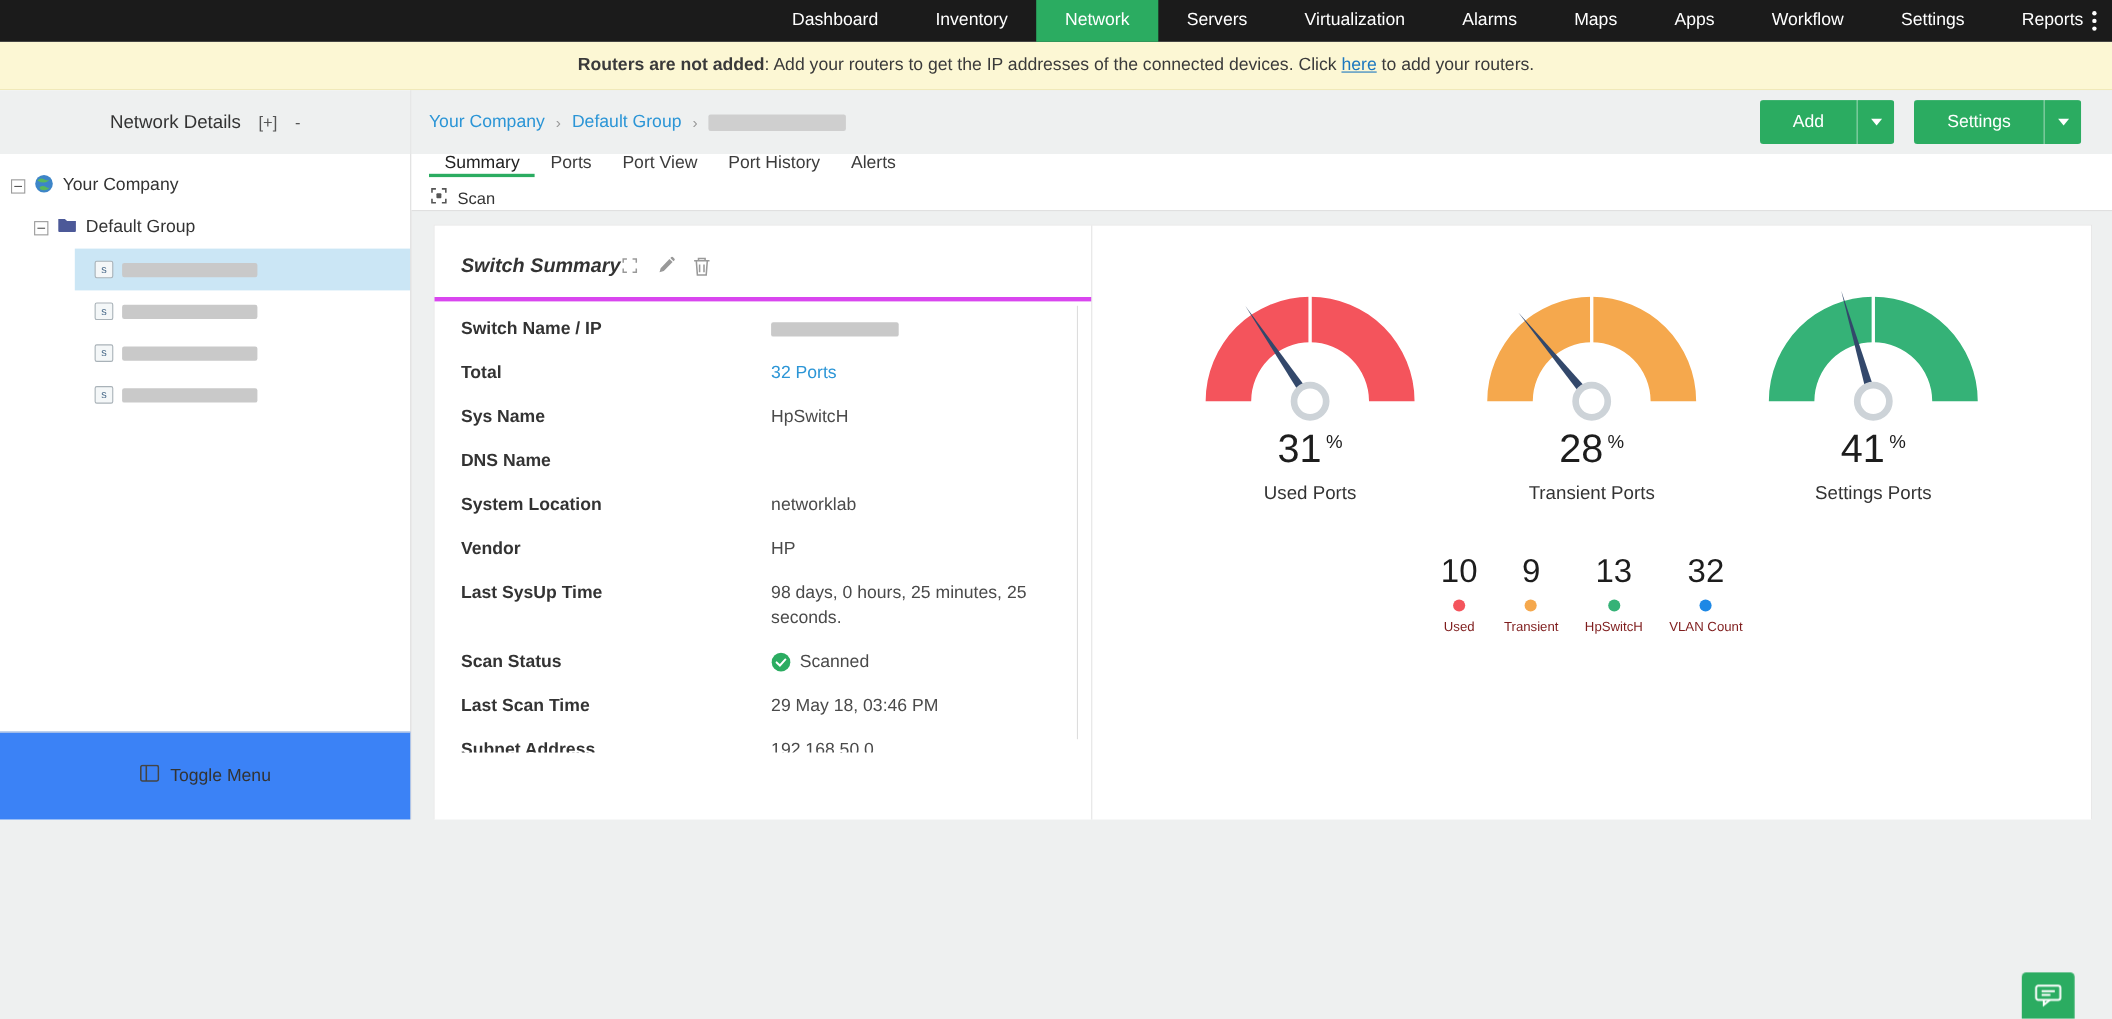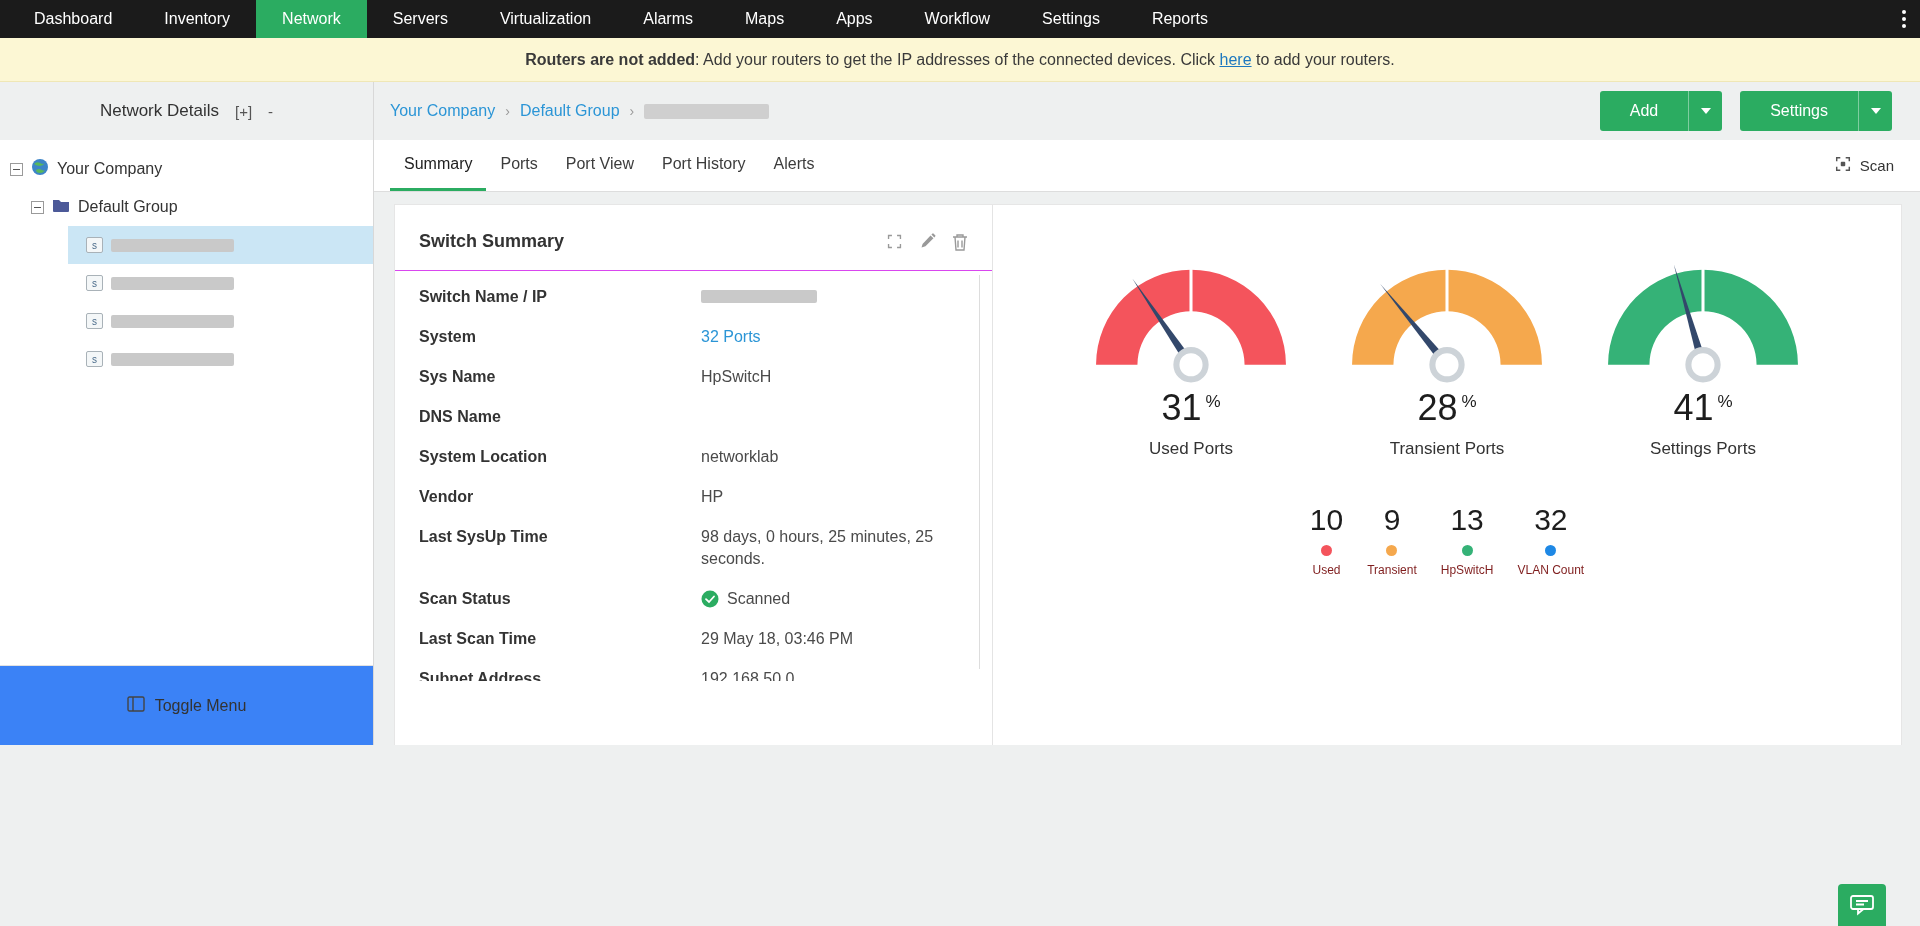--- a/index.html
+++ b/index.html
@@ -1,21 +1,21 @@
 <!DOCTYPE html>
 <html><head>
 <meta charset="utf-8">
 <style>
   * { margin:0; padding:0; box-sizing:border-box; }
   html,body { width:1920px; height:926px; overflow:hidden; background:#EEF0F0;
               font-family:"Liberation Sans", sans-serif; }
 
   
   .topnav { height:38px; background:#1B1B1B; display:flex; align-items:stretch; color:#fff;
-            padding-left:8px; position:relative; }
+            padding-left:8px; position:relative;justify-content:flex-end; }
   .nav-item { display:flex; align-items:center; padding:0 26px; font-size:16px; cursor:pointer; white-space:nowrap; }
   .nav-item.active { background:#2BAC61; }
   .kebab { position:absolute; right:14px; top:50%; transform:translateY(-50%);
            display:flex; flex-direction:column; gap:3px; cursor:pointer; }
   .kebab i { width:4px; height:4px; border-radius:50%; background:#fff; }
 
   
   .banner { height:44px; background:#FCF7D4; border-bottom:1px solid #EFE7B6;
             display:flex; align-items:center; justify-content:center; font-size:16px; color:#3A3A3A; }
   .banner b { font-weight:700; }
@@ -59,35 +59,35 @@
   .header-actions { display:flex; gap:18px; }
   .btn-group { display:flex; height:40px; border-radius:3px; overflow:hidden; }
   .btn-main { background:#2BAC61; color:#fff; border:none; font-size:16px; padding:0 30px;
               cursor:pointer; font-family:inherit; }
   .btn-caret { background:#2BAC61; border:none; border-left:1px solid rgba(255,255,255,.4); width:34px;
                cursor:pointer; display:flex; align-items:center; justify-content:center; }
   .caret { width:0; height:0; border-left:5px solid transparent; border-right:5px solid transparent;
            border-top:6px solid #fff; }
 
   .tabs-row { height:52px; background:#fff; border-bottom:1px solid #DDD; display:flex;
-              align-items:stretch; justify-content:space-between; padding:0 26px 0 16px; }
+              align-items:stretch; justify-content:space-between; padding:0 26px 0 16px;flex-direction:column; }
   .tabs { display:flex; }
   .tab { display:flex; align-items:center; padding:0 14px; font-size:16px; color:#3C3C3C;
          cursor:pointer; border-bottom:3px solid transparent; }
   .tab.active { border-bottom-color:#2BAC61; color:#222; }
   .scan-btn { display:flex; align-items:center; gap:8px; font-size:15px; color:#333; cursor:pointer; }
 
   .content-body { flex:1; padding:12px 18px 0 20px; overflow:hidden; }
   .panel { background:#fff; border:1px solid #E6E6E6; }
   .panel-top { height:576px; display:flex; }
 
   
   .summary-col { width:598px; flex:none; border-right:1px solid #E4E4E4; }
-  .card-header { display:flex; align-items:center; justify-content:space-between;
-                 padding:26px 24px 18px 24px; border-bottom:1px solid #d946ef; }
+  .card-header { display:flex; align-items:center; 
+                 padding:26px 24px 18px 24px; border-bottom:4px solid #d946ef;font-style:italic; }
   .card-title { font-size:18px; font-weight:700; color:#333; }
   .card-icons { display:flex; gap:16px; align-items:center; }
   .card-icons svg { cursor:pointer; }
   .summary-rows { height:410px; overflow:hidden; padding:6px 20px 0 24px; position:relative; }
   .summary-rows::after { content:""; position:absolute; top:4px; right:12px; width:1px; height:96%; background:#DDD; }
   .srow { display:flex; padding:9px 0; font-size:16px; line-height:22px; }
   .slabel { width:282px; flex:none; font-weight:700; color:#333; }
   .svalue { max-width:250px; color:#4A4A4A; }
   .value-bar { width:116px; height:13px; margin-top:4px; }
   .slink { color:#2B95D6; cursor:pointer; }
@@ -288,21 +288,21 @@
               </svg>
             </span>
           </div>
 
           <div class="summary-rows">
             <div class="srow">
               <span class="slabel">Switch Name / IP</span>
               <span class="redacted-bar value-bar"></span>
             </div>
             <div class="srow">
-              <span class="slabel">System</span>
+              <span class="slabel">Total</span>
               <a class="svalue slink">32 Ports</a>
             </div>
             <div class="srow">
               <span class="slabel">Sys Name</span>
               <span class="svalue">HpSwitcH</span>
             </div>
             <div class="srow">
               <span class="slabel">DNS Name</span>
               <span class="svalue"></span>
             </div>

